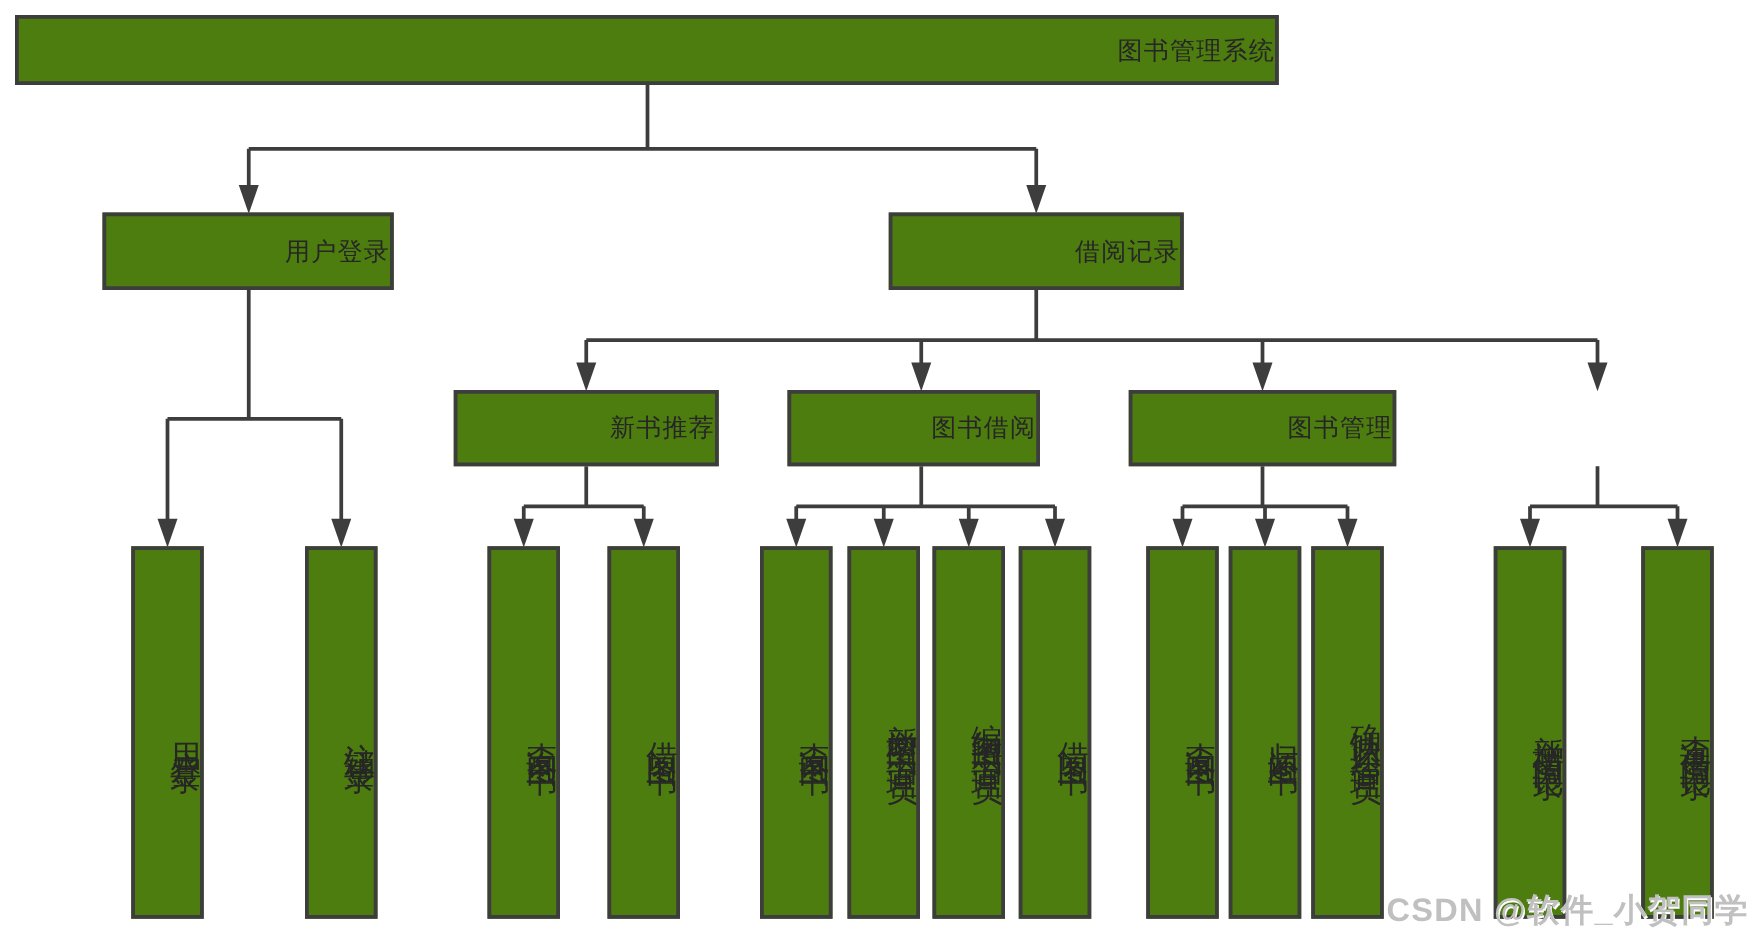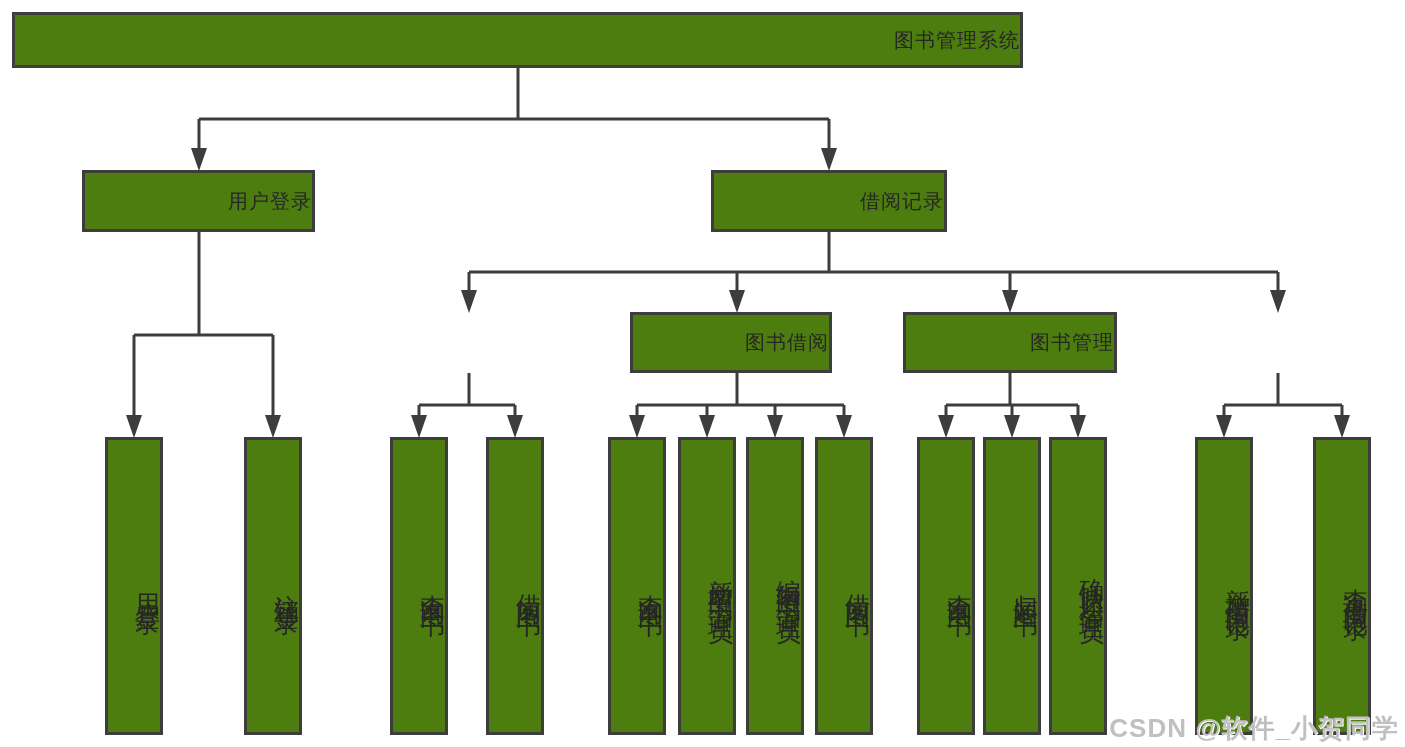--- a/index.html
+++ b/index.html
@@ -133,20 +133,23 @@
     <span class="hlabel">图书管理系统</span>
   </div>
 
   <div class="box l2-box" style="left:82px;width:233px">
     <span class="hlabel">用户登录</span>
   </div>
   <div class="box l2-box" style="left:711px;width:236px">
     <span class="hlabel">借阅记录</span>
   </div>
 
+  <div class="box l3-box" style="left:363px;width:212px">
+    <span class="hlabel">新书推荐</span>
+  </div>
   <div class="box l3-box" style="left:630px;width:202px">
     <span class="hlabel">图书借阅</span>
   </div>
   <div class="box l3-box" style="left:903px;width:214px">
     <span class="hlabel">图书管理</span>
   </div>
 
   <div class="box leaf-box" style="left:105px">
     <span class="vtext">用户登录</span>
   </div>

